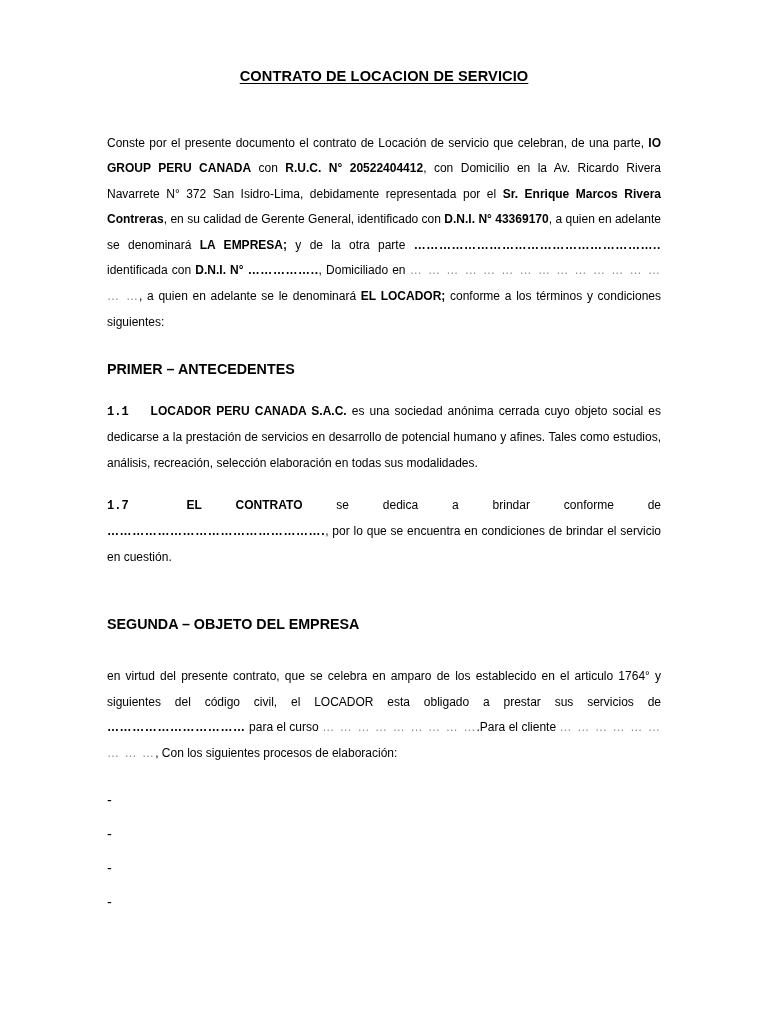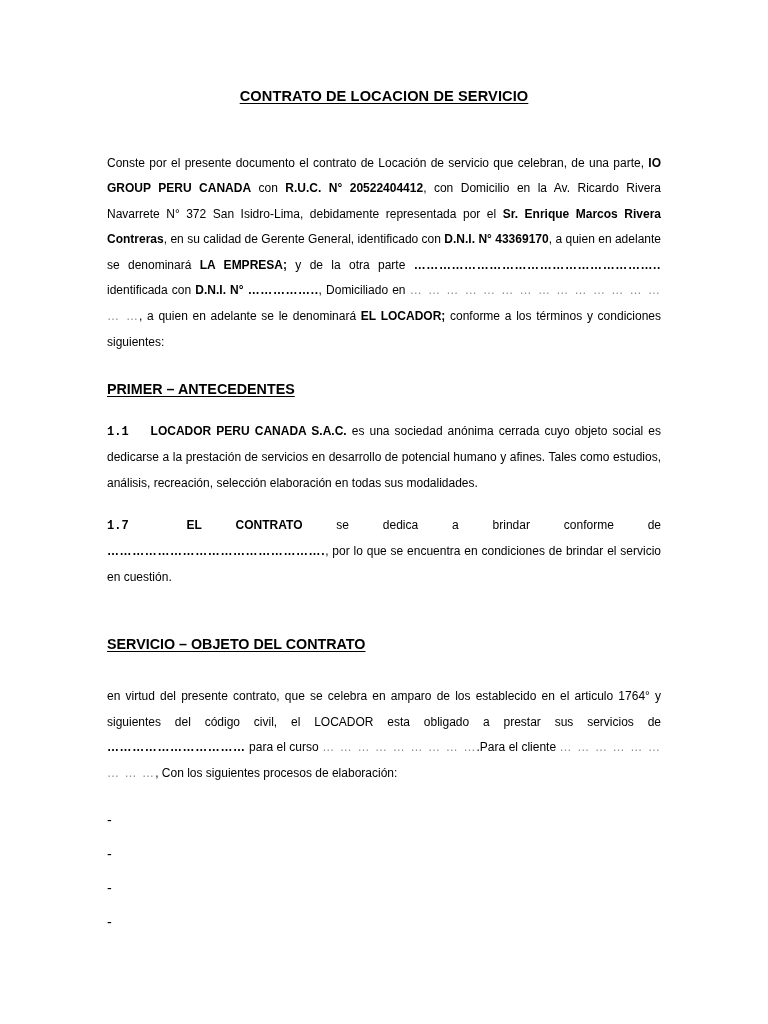--- a/index.html
+++ b/index.html
@@ -22,21 +22,21 @@
     width: 768px;
     height: 1024px;
     background: #ffffff;
     box-sizing: border-box;
     padding: 0 107px 0 107px;
   }
 
   
   .doc-title {
     margin: 0;
-    padding-top: 88px;
+    padding-top: 68px;
     text-align: center;
     font-size: 14.6px;
     font-weight: bold;
     letter-spacing: 0.1px;
     line-height: 1.2;
   }
   .doc-title .u {
     text-decoration: underline;
     text-underline-offset: 2px;
   }
@@ -56,21 +56,20 @@
 
   
   .heading {
     margin: 0;
     font-size: 14.3px;
     font-weight: bold;
     line-height: 25.6px;
     text-align: left;
   }
   .heading .u {
-    text-decoration: underline;
     text-underline-offset: 2px;
   }
 
   .gap-sm { height: 16px; }
   .gap-md { height: 22px; }
   .gap-lg { height: 42px; }
   .gap-xl { height: 26px; }
 
   
   .clause .num {
@@ -136,21 +135,21 @@
 
   <div class="gap-sm"></div>
 
   <p class="para clause wide">
     <span class="num">1.7</span><span class="tab"></span><b>EL CONTRATO</b><span> se dedica a brindar conforme de </span><span class="dots">…………………………………………….</span><span>, por lo que se encuentra en condiciones de brindar el servicio en cuestión.</span>
   </p>
 
   <div class="gap-lg"></div>
 
   <p class="heading">
-    <span class="u">SERVICIO – OBJETO DEL CONTRATO </span>
+    <span class="u">SEGUNDA – OBJETO DEL EMPRESA </span>
   </p>
 
   <div class="gap-xl"></div>
 
   <p class="para">
     <span>en virtud del presente contrato, que se celebra en amparo de los establecido en el articulo 1764° y siguientes del código civil, el LOCADOR esta obligado a prestar sus servicios  de </span><span class="dots">……………………………</span><span> para el curso </span><span class="dots-light">… … … … … … … … …</span><span>.Para el cliente </span><span class="dots-light">… … … … … … … … …</span><span>, Con los siguientes procesos de elaboración:</span>
   </p>
 
   <div class="gap-md"></div>
 

